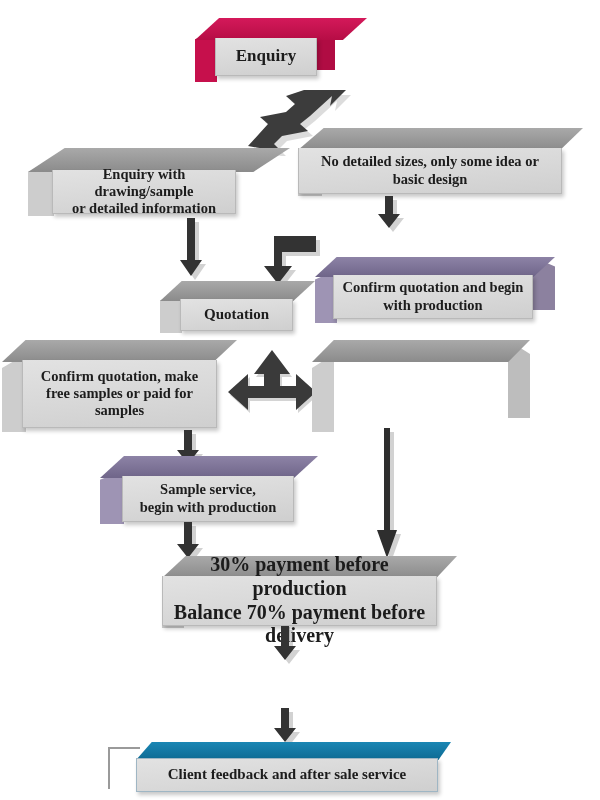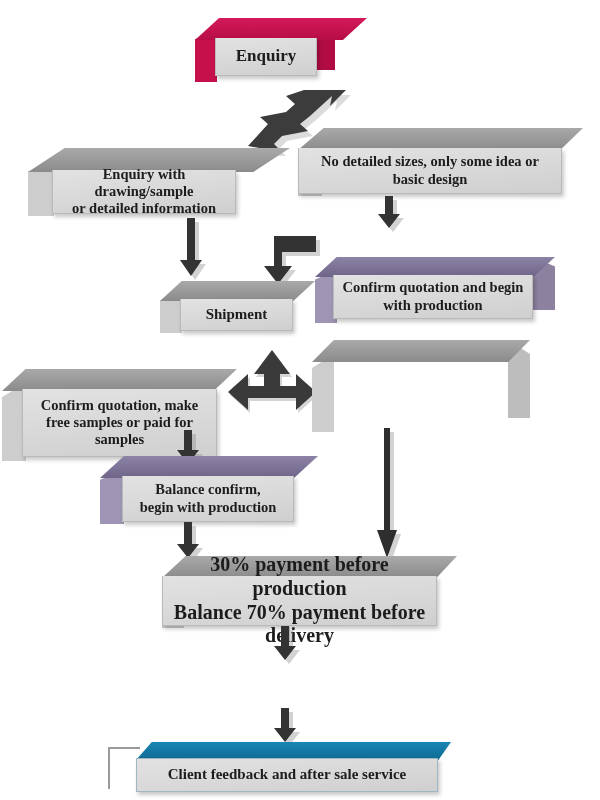--- a/index.html
+++ b/index.html
@@ -152,36 +152,36 @@
       <path d="M 9,0 L 17,0 L 17,42 L 24,42 L 13,58 L 2,42 L 9,42 Z" fill="#333333"></path>
     </svg>
   </div>
 
   <div class="box" style="left:160px; top:281px; width:155px; height:52px;">
     <div class="side-left" style="left:0px; top:12px; width:22px; height:40px; background:#cdcdcd;"></div>
     <div class="plate" style="top:0px; height:20px;">
       <div class="plate-top" style="background:linear-gradient(180deg,#a9a9a9 0%, #8b8b8b 100%); clip-path:polygon(0% 100%, 14% 0%, 100% 0%, 86% 100%);"></div>
     </div>
     <div class="face" style="top:18px; height:32px; left:20px; width:113px; font-size:15px;">
-      <span class="txt">Shipment</span>
+      <span class="txt">Quotation</span>
     </div>
   </div>
 
   <div class="arrow" style="left:228px; top:350px; width:92px; height:68px;">
     <svg width="92" height="68" viewBox="0 0 92 68">
       <g transform="translate(2,3)">
         <path d="M 44,0 L 62,24 L 52,24 L 52,36 L 68,36 L 68,24 L 88,42 L 68,60 L 68,48
                  L 20,48 L 20,60 L 0,42 L 20,24 L 20,36 L 36,36 L 36,24 L 26,24 Z" fill="#8e8e8e" opacity="0.38"></path>
       </g>
       <path d="M 44,0 L 62,24 L 52,24 L 52,36 L 68,36 L 68,24 L 88,42 L 68,60 L 68,48
                L 20,48 L 20,60 L 0,42 L 20,24 L 20,36 L 36,36 L 36,24 L 26,24 Z" fill="#3a3a3a"></path>
     </svg>
   </div>
 
-  <div class="box" style="left:2px; top:340px; width:235px; height:92px;margin-top:29px;">
+  <div class="box" style="left:2px; top:340px; width:235px; height:92px;">
     <div class="side-left" style="left:0px; top:14px; width:24px; height:78px; background:#cdcdcd;"></div>
     <div class="plate" style="top:0px; height:22px;">
       <div class="plate-top" style="background:linear-gradient(180deg,#a9a9a9 0%, #8b8b8b 100%); clip-path:polygon(0% 100%, 10% 0%, 100% 0%, 90% 100%);"></div>
     </div>
     <div class="face" style="top:20px; height:68px; left:20px; width:195px; font-size:14.5px;">
       <span class="txt">Confirm quotation, make
 free samples or paid for
 samples</span>
     </div>
   </div>
@@ -207,21 +207,21 @@
       <path d="M 9,0 L 15,0 L 15,102 L 22,102 L 12,130 L 2,102 L 9,102 Z" fill="#2e2e2e"></path>
     </svg>
   </div>
 
   <div class="box" style="left:100px; top:456px; width:218px; height:68px;">
     <div class="side-left" style="left:0px; top:14px; width:24px; height:54px; background:#9e94b4;"></div>
     <div class="plate" style="top:0px; height:22px;">
       <div class="plate-top" style="background:linear-gradient(180deg,#8d83a6 0%, #6f6589 100%); clip-path:polygon(0% 100%, 11% 0%, 100% 0%, 89% 100%);"></div>
     </div>
     <div class="face" style="top:20px; height:46px; left:22px; width:172px; font-size:14.5px;">
-      <span class="txt">Balance confirm,
+      <span class="txt">Sample service,
 begin with production</span>
     </div>
   </div>
 
   <div class="arrow" style="left:175px; top:522px; width:30px; height:40px;">
     <svg width="30" height="40" viewBox="0 0 30 40">
       <path d="M 11,2 L 19,2 L 19,24 L 26,24 L 15,38 L 4,24 L 11,24 Z" fill="#8e8e8e" opacity="0.4" transform="translate(2,2)"></path>
       <path d="M 9,0 L 17,0 L 17,22 L 24,22 L 13,36 L 2,22 L 9,22 Z" fill="#333333"></path>
     </svg>
   </div>

